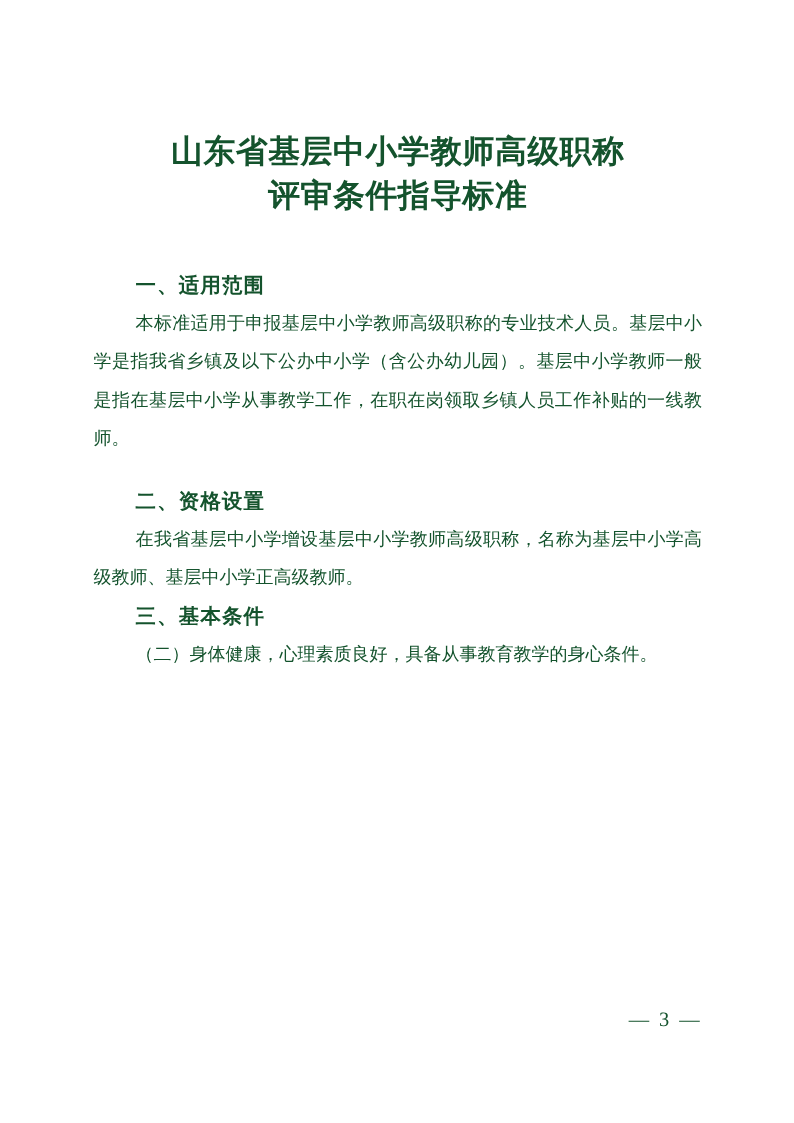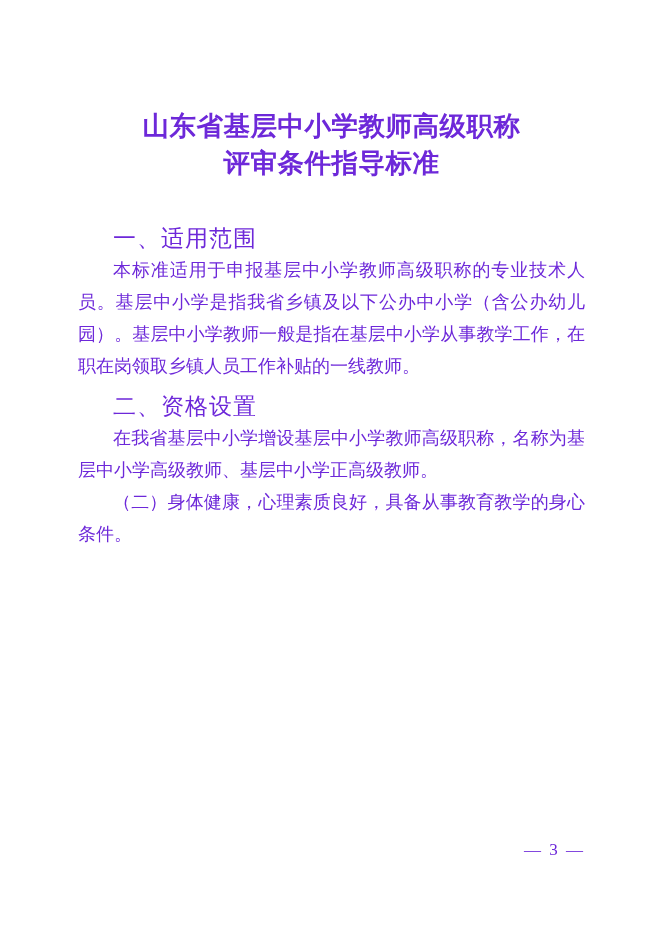--- a/index.html
+++ b/index.html
@@ -3,45 +3,45 @@
 <meta charset="utf-8">
 <style>
   * { margin: 0; padding: 0; box-sizing: border-box; }
   html, body { background: #e8e8e8; }
   .page {
     position: relative;
     width: 662px;
     height: 936px;
     margin: 0 auto;
     background: #ffffff;
-    color: #6d28d9;
+    color: #14532d;
     font-family: "Liberation Serif", "DejaVu Serif", serif;
     padding: 0 77px 0 78px;
     overflow: hidden;
   }
   .doc-title {
     margin-top: 108px;
     text-align: center;
     font-weight: 700;
     font-size: 26.5px;
     line-height: 37px;
     letter-spacing: 0.5px;
   }
   .section-heading {
     font-family: "Liberation Sans", "DejaVu Sans", sans-serif;
-    font-weight: 400;
-    font-size: 23px;
+    font-weight: 700;
+    font-size: 17px;
     line-height: 32px;
     text-indent: 35px;
     letter-spacing: 1px;
   }
   .section-heading.first { margin-top: 40px; }
-  .section-heading.spaced { margin-top: 8px; }
+  .section-heading.spaced { margin-top: 20px; }
   .para {
-    font-size: 18px;
+    font-size: 15px;
     line-height: 32px;
     text-align: justify;
     text-justify: inter-ideograph;
     text-justify: inter-character;
     text-indent: 35px;
   }
   .page-number {
     position: absolute;
     top: 838px;
     right: 77px;
@@ -64,18 +64,19 @@
     <div class="section-heading first">一、适用范围</div>
     <p class="para">本标准适用于申报基层中小学教师高级职称的专业技术人员。基层中小学是指我省乡镇及以下公办中小学（含公办幼儿园）。基层中小学教师一般是指在基层中小学从事教学工作，在职在岗领取乡镇人员工作补贴的一线教师。</p>
   </div>
 
   <div class="section">
     <div class="section-heading spaced">二、资格设置</div>
     <p class="para">在我省基层中小学增设基层中小学教师高级职称，名称为基层中小学高级教师、基层中小学正高级教师。</p>
   </div>
 
   <div class="section">
+    <div class="section-heading">三、基本条件</div>
     <p class="para">（二）身体健康，心理素质良好，具备从事教育教学的身心条件。</p>
   </div>
 
   <div class="page-number">— 3 —</div>
 
 </div>
 
 </body></html>

